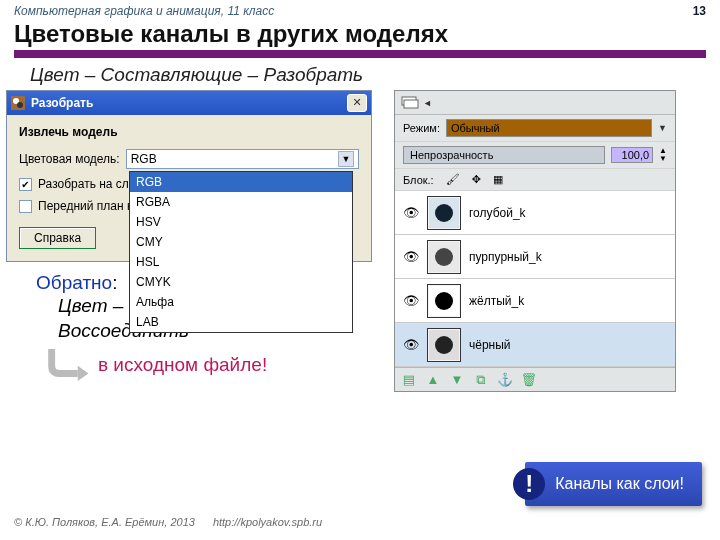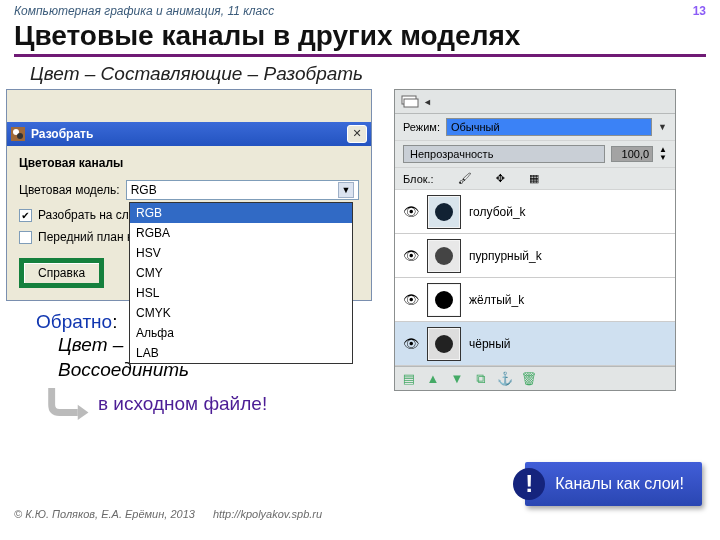--- a/index.html
+++ b/index.html
@@ -13,25 +13,25 @@
     overflow: hidden;
   }
   .slide-header {
     display: flex;
     justify-content: space-between;
     padding: 4px 14px 0;
     font-style: italic;
     color: #3b5b7a;
     font-size: 12px;
   }
-  .page-num { color: #8b5cf6; font-style: normal; font-weight: bold; }
+  .page-num { color: #0f172a; font-style: normal; font-weight: bold; }
   .slide-title {
     margin: 2px 14px 0;
-    border-bottom: 3px solid #701a75;
-    font-size: 28px;
+    border-bottom: 8px solid #701a75;
+    font-size: 24px;
     font-weight: bold;
     color: #111;
     padding-bottom: 2px;
   }
   .menu-path {
     margin: 6px 30px 4px;
     font-style: italic;
     font-size: 19px;
     color: #222;
   }
@@ -51,21 +51,20 @@
     position: relative;
     font-size: 12px;
   }
   .titlebar {
     height: 24px;
     background: linear-gradient(#3a6ad8, #2353c0);
     display: flex;
     align-items: center;
     padding: 0 4px;
     gap: 6px;
-    margin-top: 32px;
   }
   .titlebar .win-icon {
     width:14px; height:14px; border-radius:2px; display:flex;
   }
   .titlebar .title { color:#fff; font-size:12px; font-weight:bold; }
   .titlebar .spacer { flex:1; }
   .winbtn {
     width:20px; height:18px; background:#e9e7da; border:1px solid #fff;
     border-radius:3px; font-size:11px; line-height:14px; text-align:center;
     color:#333;
@@ -92,21 +91,21 @@
     z-index:5;
   }
   .dd div { padding:3px 6px; font-size:12px; }
   .dd .sel { background:#316ac5; color:#fff; }
   .chk { display:flex; align-items:center; gap:6px; font-size:12px; margin:8px 0;}
   .chkbox {
     width:13px; height:13px; border:1px solid #7f9db9; background:#fff;
     display:flex; align-items:center; justify-content:center; font-size:10px;
   }
   .btn {
-    padding:3px 14px; background:#ece9d8; border:5px solid #15803d;
+    padding:3px 14px; background:#ece9d8; border:1px solid #15803d;
     box-shadow:inset 1px 1px 0 #fff; font-size:12px;
   }
   .dlg-foot { display:flex; gap:10px; margin-top:14px;}
 
   
   .panel {
     width:282px; background:#eceeee; border:1px solid #8b8f8f;
     font-size:11px; position:relative;
   }
   .panel-top {
@@ -114,26 +113,26 @@
     padding:0 6px; gap:4px; border-bottom:1px solid #b6b9b9;
   }
   .stack-icon { width:18px; height:14px; }
   .tri { font-size:9px; color:#333;}
   .panel-row {
     display:flex; align-items:center; padding:4px 8px; gap:6px;
     border-bottom:1px solid #d2d4d4;
     background:#e4e7e7;
   }
   .panel-row input.txt {
-    flex:1; height:18px; background:#3b82f6; border:1px solid #8b8f8f;
+    flex:1; height:18px; background:#a16207; border:1px solid #8b8f8f;
     padding:0 4px; font-size:11px;
   }
-  .panel-row .val { width:42px; text-align:right; background:#a3a3a3;
+  .panel-row .val { width:42px; text-align:right; background:#c4b5fd;
     border:1px solid #8b8f8f; padding:1px 3px;}
-  .lock-row { display:flex; align-items:center; gap:24px; padding:4px 8px;
+  .lock-row { display:flex; align-items:center; gap:12px; padding:4px 8px;
     border-bottom:1px solid #d2d4d4; background:#e4e7e7;}
   .layer-list { background:#fff; }
   .layer {
     height:44px; display:flex; align-items:center; gap:8px; padding:0 8px;
     border-bottom:1px solid #ccc;
   }
   .layer.sel { background:#cfe0f0; }
   .eye { width:16px; font-size:13px; text-align:center;}
   .thumb {
     width:34px; height:34px; border:1px solid #333; background:#f4f4f4;
@@ -145,38 +144,38 @@
     padding:0 6px; border-top:1px solid #b6b9b9;
   }
   .pb-icn { width:16px; height:16px; display:flex; align-items:center; justify-content:center; color:#4a6; font-size:13px;}
 
   
   .back-block { margin:10px 0 0 30px; font-size:19px;}
   .back-lbl { color:#1036b0; }
   .back-path { font-style:italic; margin-left:22px; line-height:1.3;}
   .arrow-note { display:flex; align-items:center; gap:8px; margin:4px 0 0 38px;}
   .arrow-svg { width:46px; height:36px;}
-  .red { color:#4c1d95; font-size:19px;}
+  .red { color:#be185d; font-size:19px;}
 
   .callout {
     position:absolute; right:18px; bottom:34px;
     background:linear-gradient(#415ed8,#2a46b2); color:#fff;
     padding:6px 18px 6px 12px;
     display:flex; align-items:center; gap:10px;
     box-shadow:2px 3px 5px rgba(0,0,0,.35);
     border-radius:2px;
   }
   .callout .bang {
     width:32px; height:32px; background:#15247d; border-radius:50%;
     display:flex; align-items:center; justify-content:center;
     font-size:24px; font-weight:bold; margin-left:-24px;
   }
   .callout-text { font-size:16px; }
   .slide-footer {
-    position:absolute; bottom:20px; left:14px; right:14px;
+    position:absolute; bottom:12px; left:14px; right:14px;
     font-size:11px; font-style:italic; color:#6b6b6b;
     display:flex; gap:18px;
   }
 </style>
 </head>
 <body>
 
 <div class="slide-header">
   <span>Компьютерная графика и анимация, 11 класс</span>
   <span class="page-num">13</span>
@@ -193,21 +192,21 @@
               <rect width="14" height="14" fill="#a06a3a"></rect>
               <circle cx="5" cy="5" r="3" fill="#fff"></circle>
               <circle cx="9" cy="9" r="3" fill="#333"></circle>
             </svg>
         </span>
         <span class="title">Разобрать</span>
         <span class="spacer"></span>
         <span class="winbtn">✕</span>
       </div>
       <div class="dlg-body">
-        <div class="lbl-strong">Цветовая каналы</div>
+        <div class="lbl-strong">Извлечь модель</div>
         <div class="row">
           <label>Цветовая модель:</label>
           <div class="select">
             <span>RGB</span>
             <span class="select-btn">▼</span>
           </div>
         </div>
         <div class="chk">
           <span class="chkbox">✔</span>
           <span>Разобрать на слои</span>

